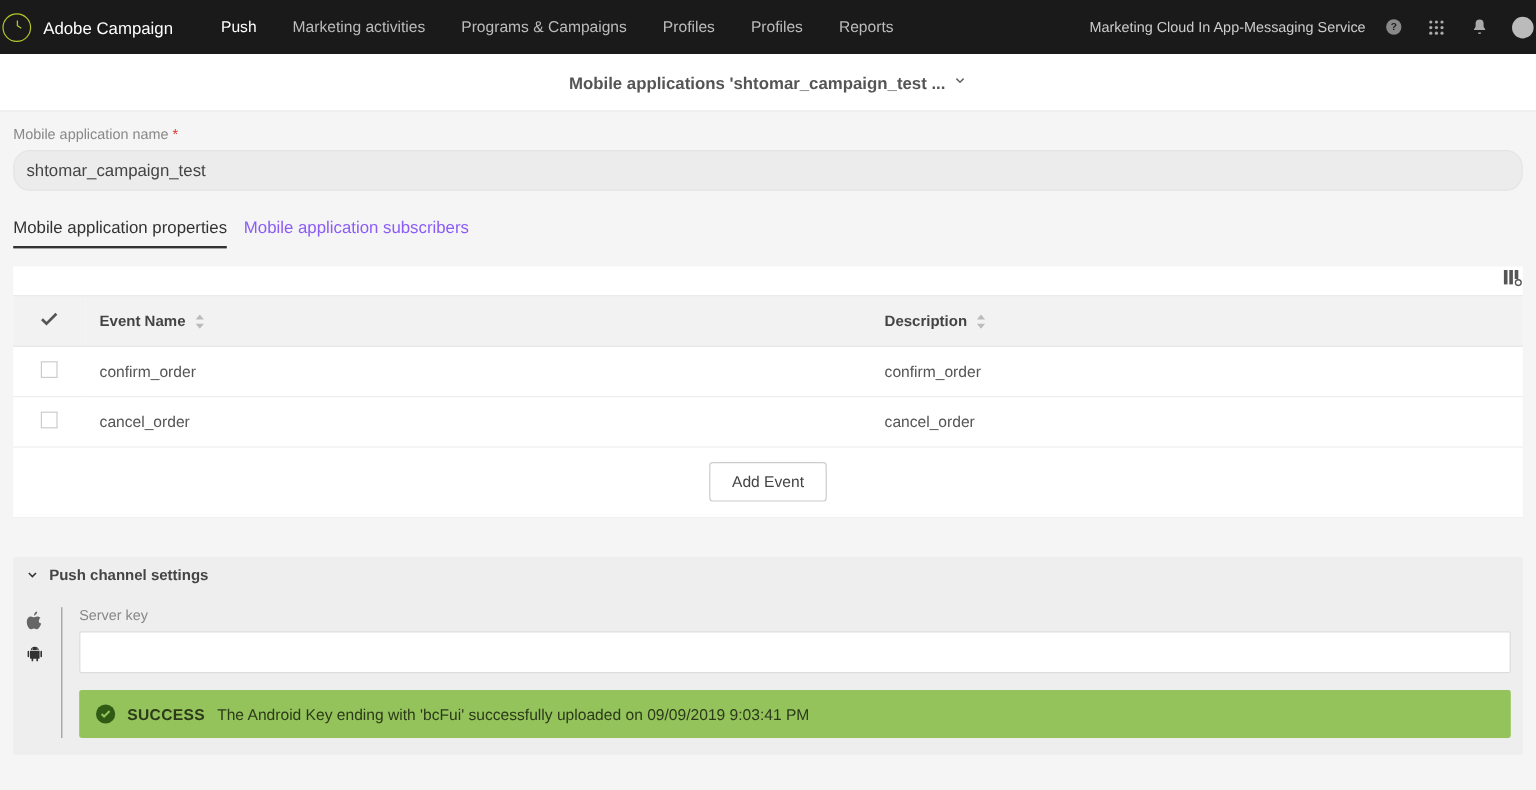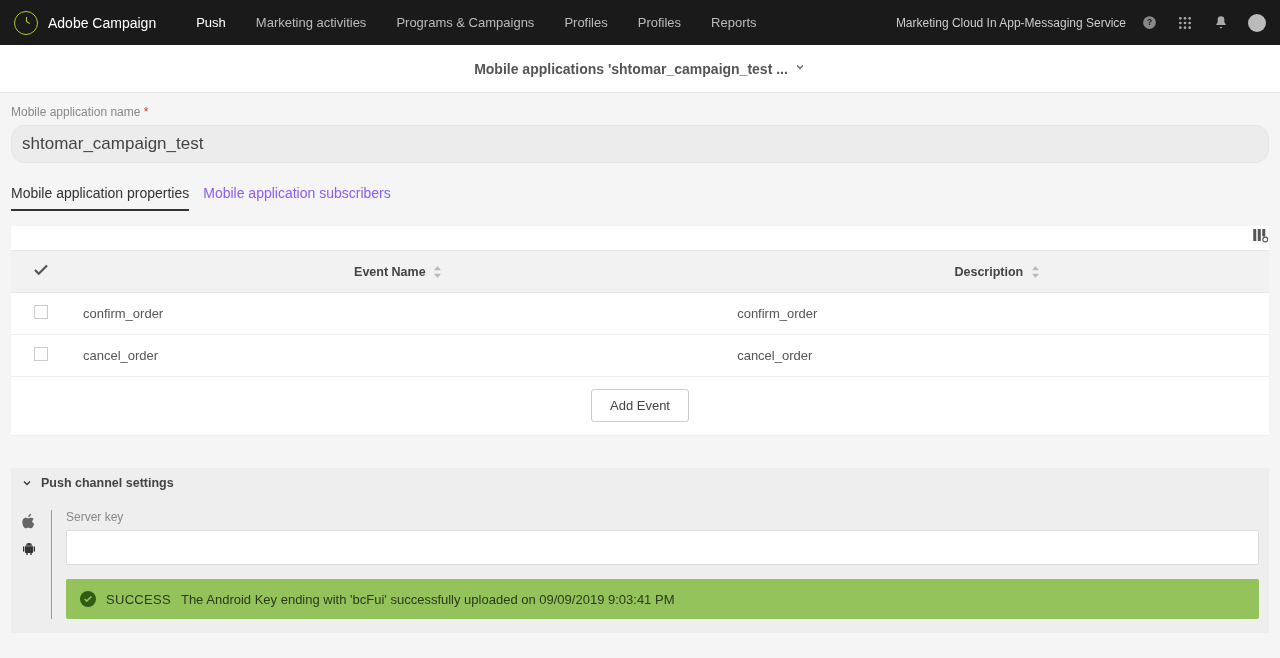--- a/index.html
+++ b/index.html
@@ -1,58 +1,58 @@
 <!DOCTYPE html>
 <html><head>
 <meta charset="utf-8">
 <style>
 *{box-sizing:border-box;margin:0;padding:0;font-family:'Segoe UI',Arial,sans-serif}
 body{background:#f5f5f5;font-size:13px;color:#333}
-.topbar{background:#1a1a1a;height:45px;display:flex;align-items:center;padding:0 14px;color:#ccc}
+.topbar{background:#1a1a1a;height:45px;display:flex;align-items:center;padding:0 2px;color:#ccc}
 .logo{width:24px;height:24px;border:1.5px solid #b6c72a;border-radius:50%;display:flex;align-items:center;justify-content:center;margin-right:10px}
 .logo svg{width:13px;height:13px}
 .brand{color:#fff;font-size:14px;margin-right:40px}
 .nav{display:flex;gap:30px;flex:1}
 .nav a{color:#bbb;font-size:13px;cursor:pointer}
 .nav a.active{color:#fff}
 .tenant{color:#ccc;font-size:12px;margin-right:14px}
 .tbicons{display:flex;gap:18px;align-items:center}
 .tbicon{width:18px;height:18px;display:flex;align-items:center;justify-content:center;cursor:pointer;color:#999}
 .avatar{width:18px;height:18px;border-radius:50%;background:#bbb}
 .subheader{background:#fff;border-bottom:1px solid #e6e6e6;height:48px;display:flex;align-items:center;justify-content:center}
 .subheader-title{font-weight:600;font-size:14px;color:#555;display:flex;gap:6px;cursor:pointer}
 .content{padding:12px 11px 20px}
 .field-label{color:#888;font-size:12px;margin-bottom:6px}
 .req{color:#d33}
-.field-input{width:100%;background:#ececec;border:1px solid #e4e4e4;padding:8px 10px;font-size:17px;color:#444;border-radius:14px}
+.field-input{width:100%;background:#ececec;border:1px solid #e4e4e4;padding:8px 10px;font-size:14px;color:#444;border-radius:14px}
 .tabs{display:flex;gap:14px;margin-top:22px;border-bottom:1px solid transparent}
 .tab{padding:0 0 8px;font-size:14px;color:#8b5cf6;cursor:pointer}
 .tab.active{color:#333;font-weight:500;border-bottom:2px solid #333}
 .section-header{background:#eee;padding:8px 10px;display:flex;align-items:center;gap:8px;font-weight:600;font-size:12.5px;color:#444;margin-top:0}
 .section-body{background:#fff;padding:10px 10px 16px;border-bottom:1px solid #eee}
 .events-wrap{background:#fff;margin:0 0px;padding:0}
 .table-tools{display:flex;justify-content:flex-end;margin:14px 0 6px}
 .cfg-icon{width:18px;height:18px;color:#666;cursor:pointer}
 table{width:100%;border-collapse:collapse}
-thead th{background:#f2f2f2;text-align:center;font-weight:600;font-size:12.5px;color:#444;padding:10px 12px;border-top:1px solid #e7e7e7;border-bottom:1px solid #e7e7e7}
+thead th{background:#f2f2f2;text-align:left;font-weight:600;font-size:12.5px;color:#444;padding:10px 12px;border-top:1px solid #e7e7e7;border-bottom:1px solid #e7e7e7}
 thead th .sort{width:9px;height:12px;display:inline-block;margin-left:4px;vertical-align:middle}
 td{padding:12px 12px;font-size:13px;color:#555;border-bottom:1px solid #eee}
 .chkcol{width:60px;text-align:center}
 .chk{width:14px;height:14px;border:1px solid #ccc;display:inline-block;background:#fff}
 .btn-add{display:block;margin:12px auto 13px;padding:8px 18px;background:#fff;border:1px solid #ccc;color:#444;font-size:13px;cursor:pointer;border-radius:3px}
 .push-body{background:#eee;padding:12px 10px 14px 10px;display:flex;gap:14px}
 .os-tabs{display:flex;flex-direction:column;gap:10px;align-items:center;padding-top:2px;border-right:1.5px solid #999;padding-right:14px}
 .os-icon{width:16px;height:18px;color:#555;cursor:pointer}
 .push-form{flex:1}
 .push-label{color:#888;font-size:12px;margin-bottom:6px}
 .push-input{width:100%;background:#fff;border:1px solid #ddd;padding:9px 10px;font-size:13px;border-radius:2px}
 .alert{margin-top:14px;background:#93c35a;color:#2c3a1a;padding:12px 14px;display:flex;align-items:center;gap:10px;font-size:13px;border-radius:2px}
 .alert-badge{width:16px;height:16px;border-radius:50%;background:#2f5b14;display:flex;align-items:center;justify-content:center}
 .alert-badge svg{width:10px;height:10px;fill:#93c35a}
-.alert strong{font-weight:400;letter-spacing:.3px}
+.alert strong{font-weight:700;letter-spacing:.3px}
 .chev{width:12px;height:12px}
 .hcheck{width:18px;height:18px;color:#555}
 </style>
 </head>
 <body>
 
 <div class="topbar">
   <div class="logo">
     <svg viewBox="0 0 24 24" fill="none" stroke="#b6c72a" stroke-width="2">
         <path d="M12 2v8l6 4"></path>

